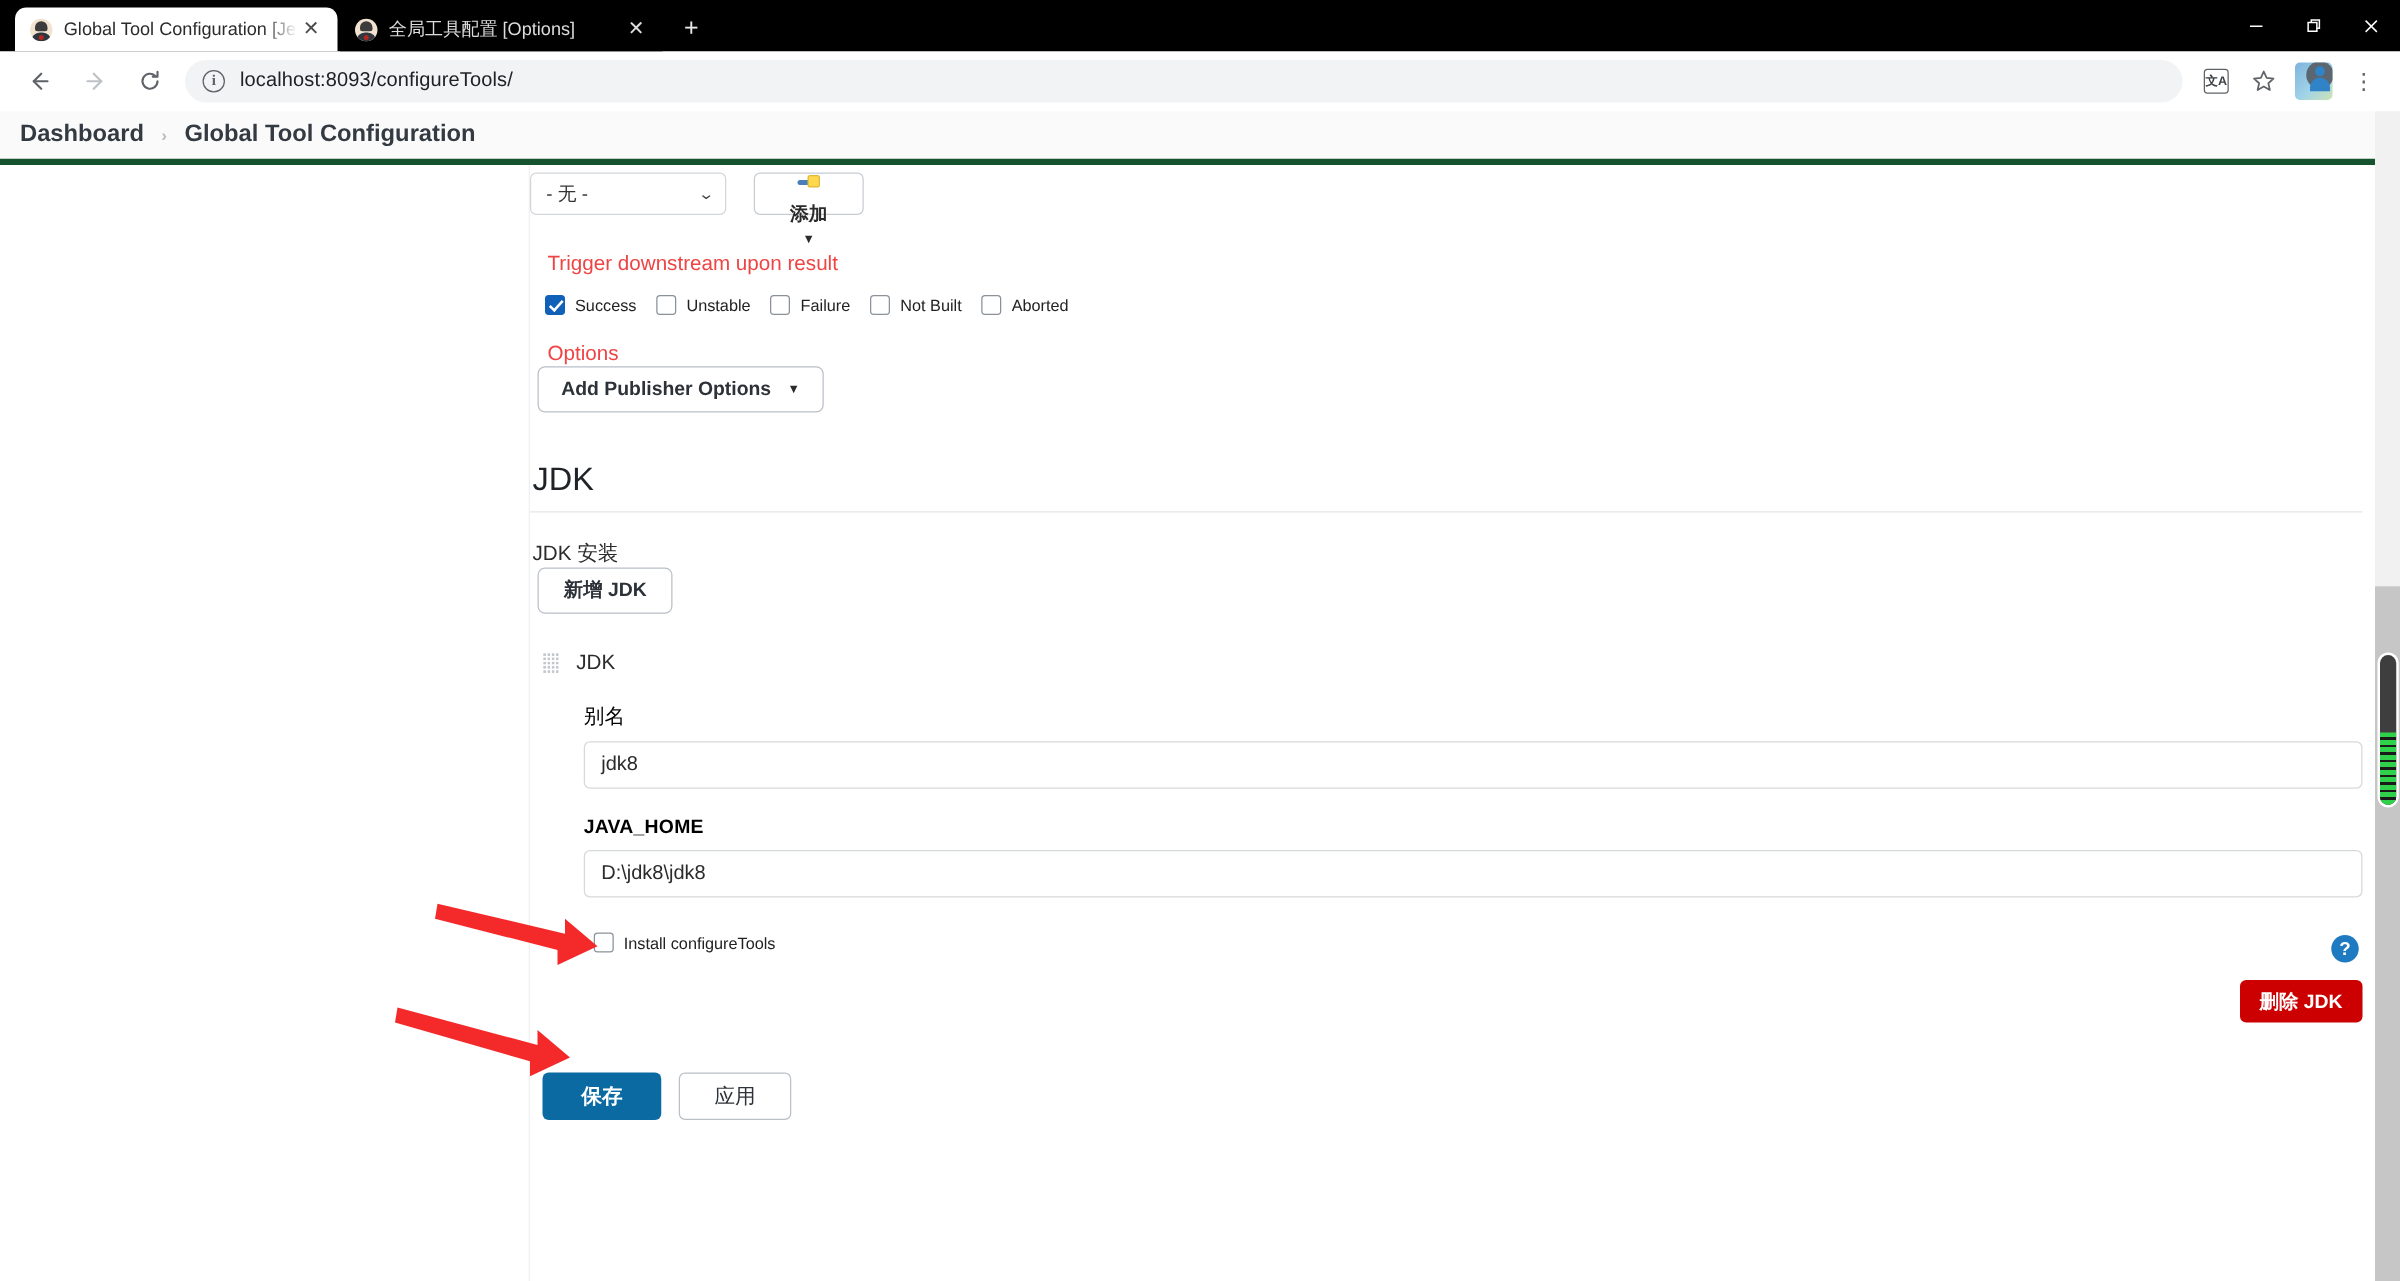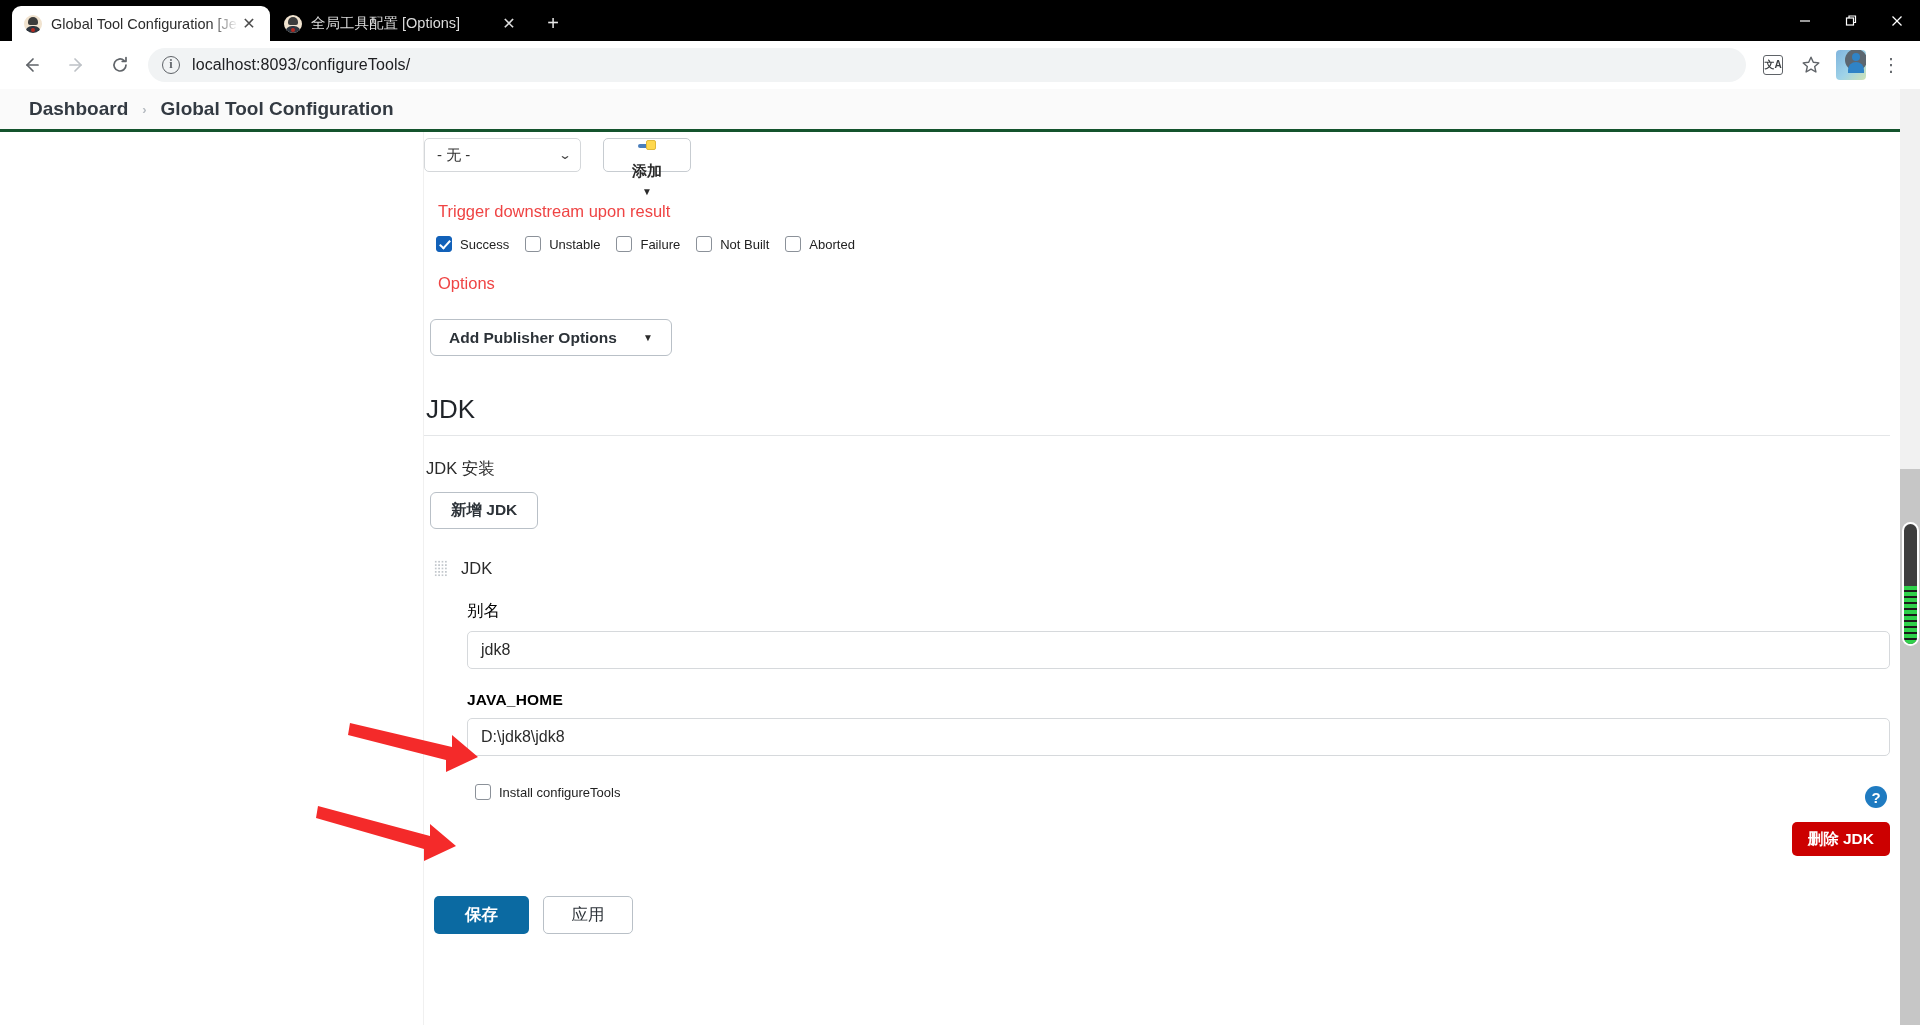--- a/index.html
+++ b/index.html
@@ -129,22 +129,22 @@
   .avatar .person::after{
     content:""; position:absolute; left:3px; top:13px; width:16px; height:11px;
     border-radius:8px 8px 0 0; background:#2f83c6;
   }
   .kebab { letter-spacing:0; font-size:18px; line-height:14px; }
 
   
   .page { position:absolute; left:0; top:89px; right:0; bottom:0; background:#fff; }
 
   .breadcrumb-bar {
-    height: 43px; background:#fafafa; border-bottom:3px solid #14532d;
-    display:flex; align-items:center; padding-left: 29px;
+    height: 43px; background:#fafafa; border-bottom:5px solid #14532d;
+    display:flex; align-items:center; padding-left: 16px;
     font-size: 19px; color: #4b5159; font-weight: bold;
   }
   .crumb { color:#333a42; }
   .crumb-sep { margin: 0 14px; color:#b6bbc1; font-size:13px; }
 
   .content {
     position:absolute; left:0; right:0; top:43px; bottom:0;
     display:flex;
   }
   .side-rail { width: 424px; flex:0 0 424px; border-right:1px solid #f0f0f0; background:#fff; }
@@ -205,38 +205,38 @@
     background:#1261b9; border-color:#1261b9; position:relative;
   }
   .cb.checked::after{
     content:""; position:absolute; left:5px; top:1px; width:4px; height:9px;
     border:solid #fff; border-width:0 2px 2px 0; transform: rotate(42deg);
   }
   .cb-label { font-size:13px; color:#222; margin-right: 16px; text-align: right; }
 
   .opt-btn {
     height: 37px; border:1px solid #b9c0c7; border-radius:6px; background:#fff;
-    display:inline-flex; align-items:center; gap:26px;
+    display:inline-flex; align-items:center; gap:13px;
     padding: 13px 18px; font-size: 15.5px; font-weight: bold; color:#2c3238;
-    margin-top: 26px; margin-left: 6px;
+    margin-top: 0; margin-left: 6px;
   }
 
   h2.jdk-head {
     font-size: 26px; font-weight: normal; color: #1f2328;
     margin: 38px 0 0 0; padding: 0 0 10px 2px;
     border-bottom: 1px solid #e4e6e8; margin-right: 30px;
   }
 
   .sub-label { font-size:16.5px; color:#2b2b2b; margin-top: 22px; padding-left:2px; }
 
   .outline-btn {
     height: 37px; border:1px solid #b9c0c7; border-radius:6px; background:#fff;
     display:inline-flex; align-items:center; justify-content:center;
     padding: 0 20px; font-size: 15.5px; font-weight:bold; color:#2c3238;
-    margin-top: 12px; margin-left: 6px;
+    margin-top: 0; margin-left: 6px;
   }
 
   .jdk-entry { margin-top: 30px; padding-left: 10px; }
   .entry-head { display:flex; align-items:center; gap: 14px; }
   .drag-handle {
     width: 13px; height: 17px; flex:0 0 13px;
     background-image: radial-gradient(#bfc4c9 42%, transparent 44%);
     background-size: 3.4px 3.4px;
     opacity: .95;
   }

